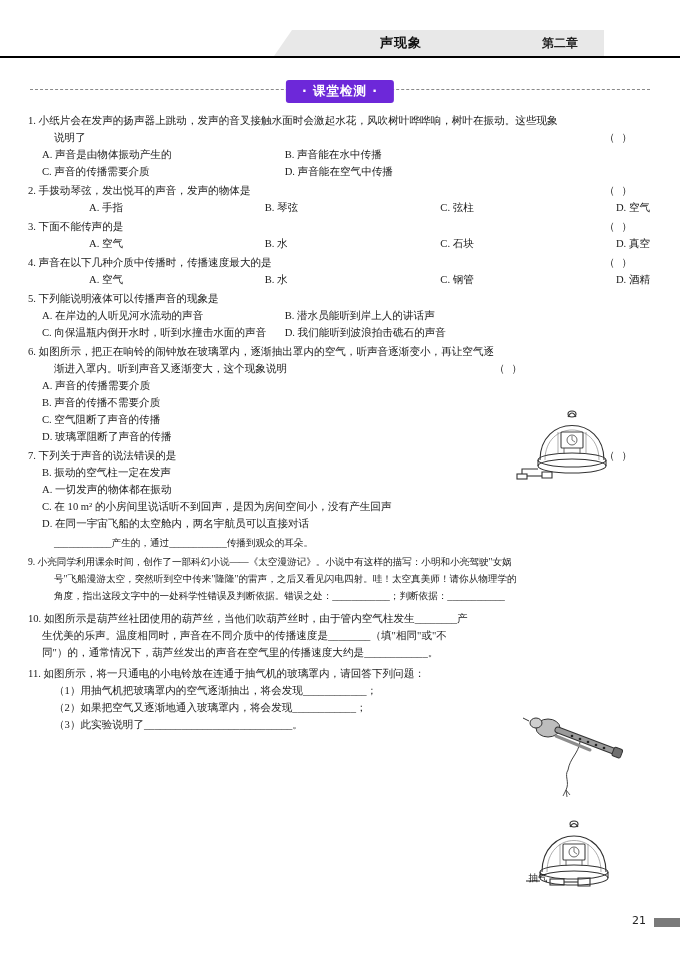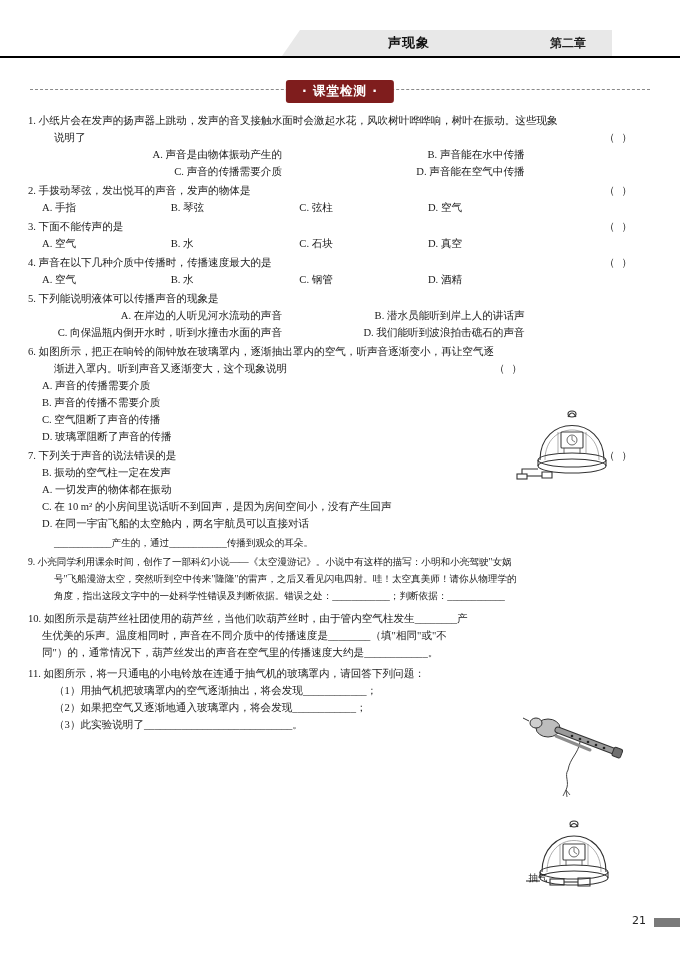--- a/index.html
+++ b/index.html
@@ -16,21 +16,20 @@
     overflow: hidden;
   }
 
   
   .page-header {
     position: absolute;
     top: 30px;
     left: 0;
     width: 604px;
     height: 26px;
-    padding-left: 8px;
   }
   .header-band {
     position: absolute;
     right: 0;
     top: 0;
     height: 26px;
     width: 330px;
     background: #e8e8e8;
   }
   .header-band .slant {
@@ -84,21 +83,21 @@
     top: 9px;
     left: 0;
     width: 620px;
     border-top: 1px dashed #8a8a8a;
   }
   .section-title {
     position: absolute;
     left: 50%;
     transform: translateX(-50%);
     top: 0;
-    background: #7f1d1d;
+    background: #6d28d9;
     color: #fff;
     font-size: 12.5px;
     font-weight: bold;
     padding: 3px 16px;
     border-radius: 3px;
     font-family: "DejaVu Sans", sans-serif;
     letter-spacing: 1px;
     white-space: nowrap;
   }
 
@@ -127,22 +126,22 @@
   .paren {
     position: absolute;
     right: 18px;
     letter-spacing: 2px;
   }
   .opts {
     position: relative;
     padding-left: 14px;
     white-space: nowrap;
   }
-  .o4 { display: inline-block; width: 126px; }
-  .o2a { display: inline-block; width: 240px; text-align: right; }
+  .o4 { display: inline-block; width: 126px; margin-left: 47px; }
+  .o2a { display: inline-block; width: 240px; }
   .small {
     font-size: 9.6px;
   }
   .narrow { padding-right: 128px; }
   .narrow2 { padding-right: 96px; }
 
   
   .fig {
     position: absolute;
   }

